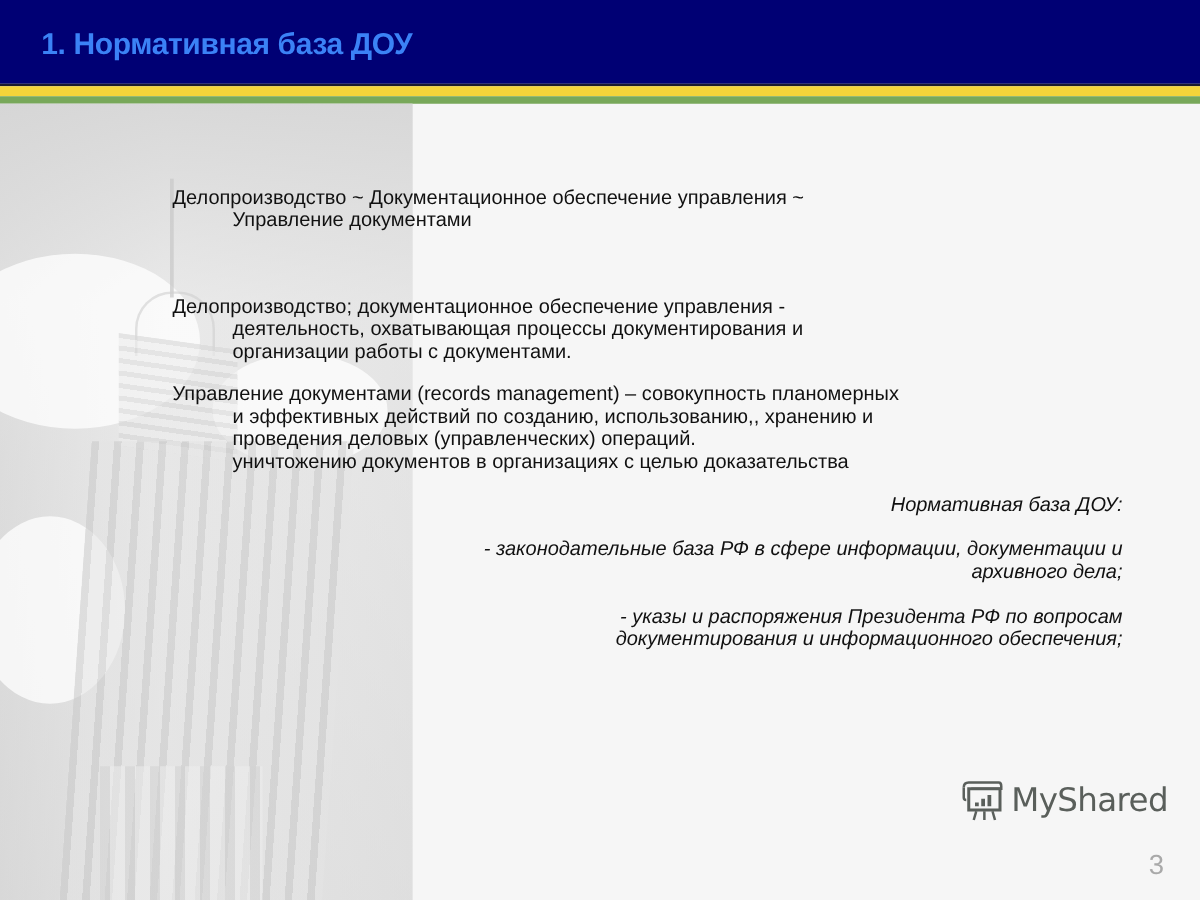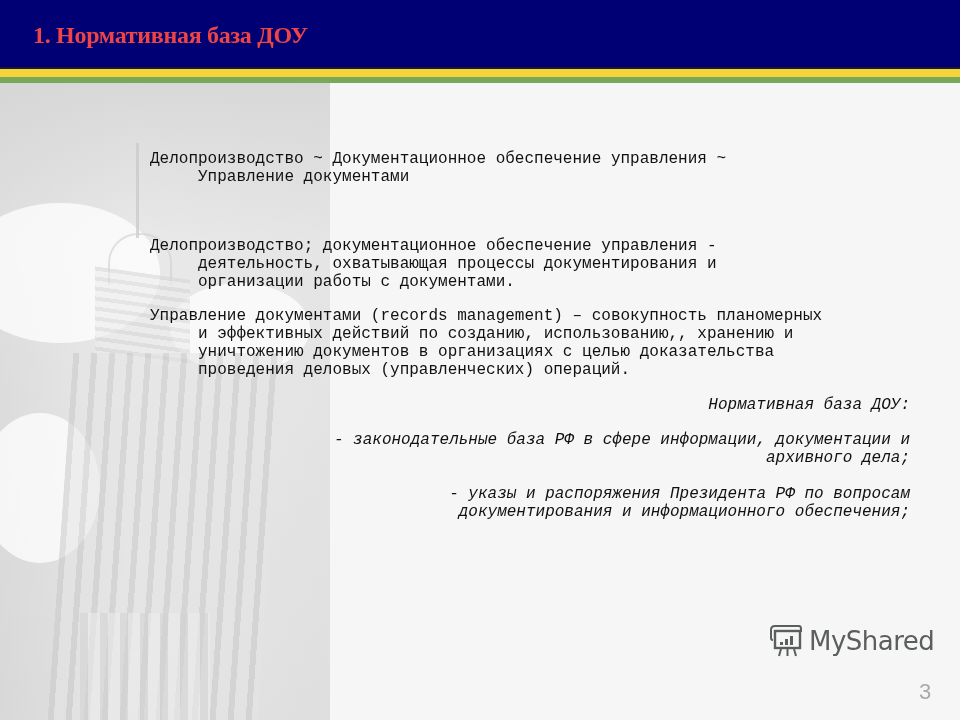--- a/index.html
+++ b/index.html
@@ -8,22 +8,22 @@
       background: #f6f6f6;
       position: relative;
       font-family: "Liberation Sans", sans-serif;
     }
     .header {
       position: absolute; left: 0; top: 0; width: 960px; height: 67px;
       background: #000074;
     }
     .header-title {
       position: absolute; left: 33px; top: 22px;
-      color: #ef4444; font-weight: bold; font-size: 24px;
-      font-family: Liberation Serif, serif;
+      color: #3b82f6; font-weight: bold; font-size: 24px;
+      font-family: Liberation Sans, sans-serif;
       letter-spacing: -0.3px;
     }
     .stripe-dark { position: absolute; left: 0; top: 67px; width: 960px; height: 2px; background: #1a1a2e; }
     .stripe-yellow { position: absolute; left: 0; top: 69px; width: 960px; height: 8px; background: #f4d43a; }
     .stripe-green { position: absolute; left: 0; top: 77px; width: 960px; height: 6px; background: #78a85a; }
 
     .photo {
       position: absolute; left: 0; top: 83px; width: 330px; height: 637px;
       background:
         linear-gradient(180deg, rgba(215,215,215,0.9) 0%, rgba(235,235,235,0.6) 25%, rgba(240,240,240,0.4) 45%, rgba(225,225,225,0.5) 100%),
@@ -57,21 +57,21 @@
       position: absolute; left: 80px; top: 530px; width: 130px; height: 110px;
       background: repeating-linear-gradient(90deg, #d2d2d2 0px, #d2d2d2 8px, #ededed 8px, #ededed 20px);
       opacity: 0.55;
     }
 
     .content {
       position: absolute; left: 138px; top: 150px; width: 760px;
       color: #111; font-size: 16px; line-height: 18px;
       font-family: "Liberation Sans", sans-serif;
     }
-    .para { position: absolute; left: 12px; width: 760px; font-family: Liberation Mono, monospace; }
+    .para { position: absolute; left: 0; width: 760px; }
     .para .first { display: block; white-space: nowrap; }
     .para .indent { display: block; padding-left: 48px; white-space: nowrap; }
     .ital { font-style: italic; text-align: right; }
 
     .watermark {
       position: absolute; left: 767px; top: 624px; height: 34px;
       display: flex; align-items: center; gap: 6px;
       color: #5f6460;
     }
     .wm-icon { width: 36px; height: 34px; }
@@ -110,22 +110,22 @@
 
   <div class="para" style="top:87px;">
     <span class="first">Делопроизводство; документационное обеспечение  управления  -</span>
     <span class="indent">деятельность, охватывающая процессы документирования и</span>
     <span class="indent">организации работы с документами.</span>
   </div>
 
   <div class="para" style="top:157px;">
     <span class="first">Управление документами (records management) – совокупность планомерных</span>
     <span class="indent">и  эффективных действий по созданию, использованию,, хранению и</span>
+    <span class="indent">проведения деловых (управленческих) операций.</span>
     <span class="indent">уничтожению документов в организациях с целью доказательства</span>
-    <span class="indent">проведения деловых (управленческих) операций.</span>
   </div>
 
   <div class="para ital" style="top:246px;">
     <span class="first">Нормативная база ДОУ:</span>
   </div>
 
   <div class="para ital" style="top:281px;">
     <span class="indent">-  законодательные база РФ в  сфере информации, документации и</span>
     <span class="indent">архивного дела;</span>
   </div>

